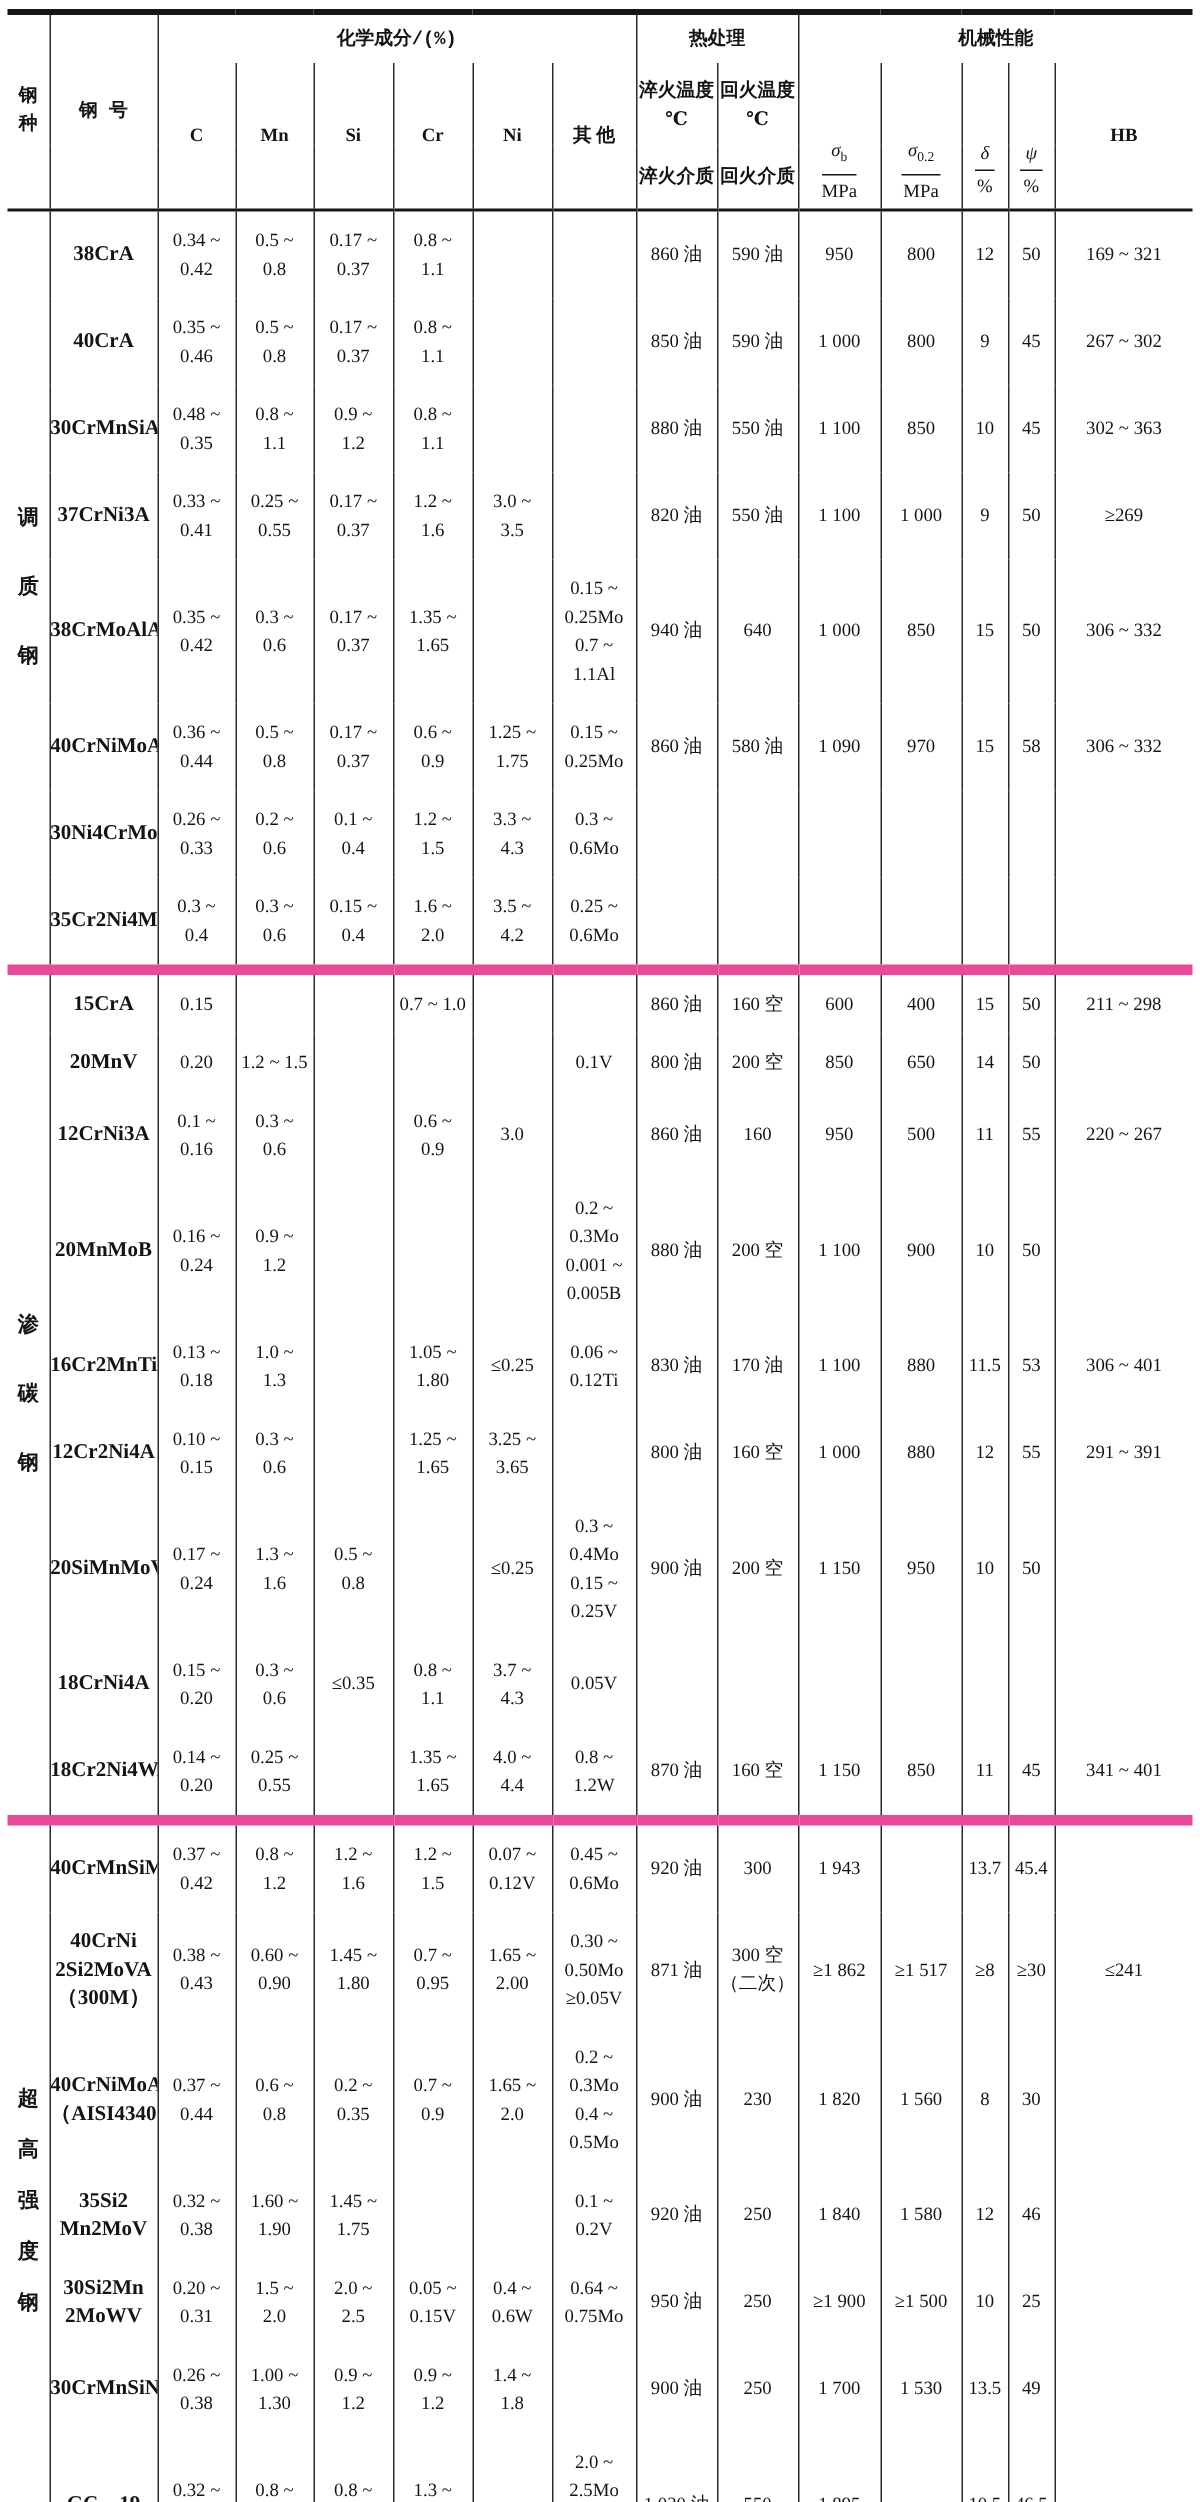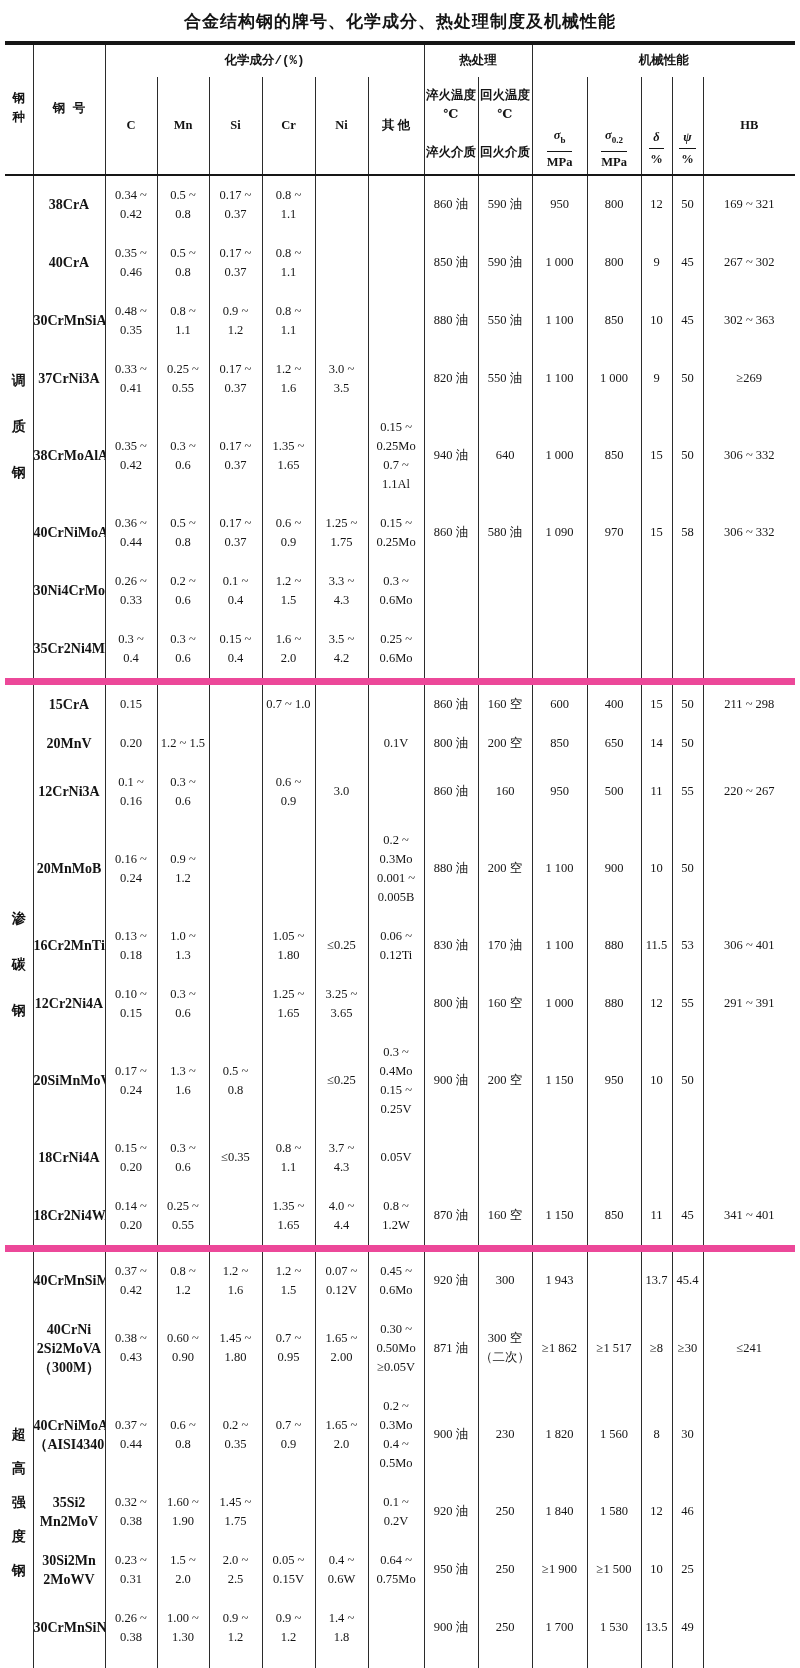--- a/index.html
+++ b/index.html
@@ -35,32 +35,31 @@
   th.edge-l, td.steel-type { border-left:none; }
   th.edge-r, td:last-child { border-right:none; }
   
   tbody td { border-top:none; border-bottom:none; }
   tbody tr.section-start td { border-top:7px solid #ec4899; }
   tbody tr:first-child td { border-top:2px solid #161616; }
   td.steel-type { vertical-align:middle; font-size:14px; font-weight:bold; padding:0; }
   td.steel-type div { margin:27px 0; }
   td.steel-type.tight div { margin:15px 0; }
   td.grade { font-size:14px; font-weight:bold; padding-left:0; padding-right:0; }
-  .frac { display:inline-block; vertical-align:middle; font-weight:bold;margin-top:28px; }
+  .frac { display:inline-block; vertical-align:middle; font-weight:normal;margin-top:28px; }
   .frac .num { display:block; border-bottom:1px solid #141414; padding:0 4px 1px 4px; }
   .frac .den { display:block; padding-top:1px; }
   .frac i { font-style:italic; }
   .frac sub { font-size:9px; }
 </style>
 </head>
 <body>
 
 <div class="page">
 
-  <div class="doc-title">合金结构钢的牌号、化学成分、热处理制度及机械性能</div>
 
   <table class="steel-table">
     <colgroup>
       <col style="width:28px">
         <col style="width:72px">
       <col style="width:52px">
         <col style="width:52px">
         <col style="width:53px">
       <col style="width:53px">
         <col style="width:53px">
@@ -551,21 +550,21 @@
           <td>250</td>
           <td>1 840</td>
           <td>1 580</td>
           <td>12</td>
           <td>46</td>
           <td></td>
         </tr>
         <tr>
           <td class="grade">30Si2Mn
 2MoWV</td>
-          <td>0.23 ~
+          <td>0.20 ~
 0.31</td>
           <td>1.5 ~
 2.0</td>
           <td>2.0 ~
 2.5</td>
           <td>0.05 ~
 0.15V</td>
           <td>0.4 ~
 0.6W</td>
           <td>0.64 ~

